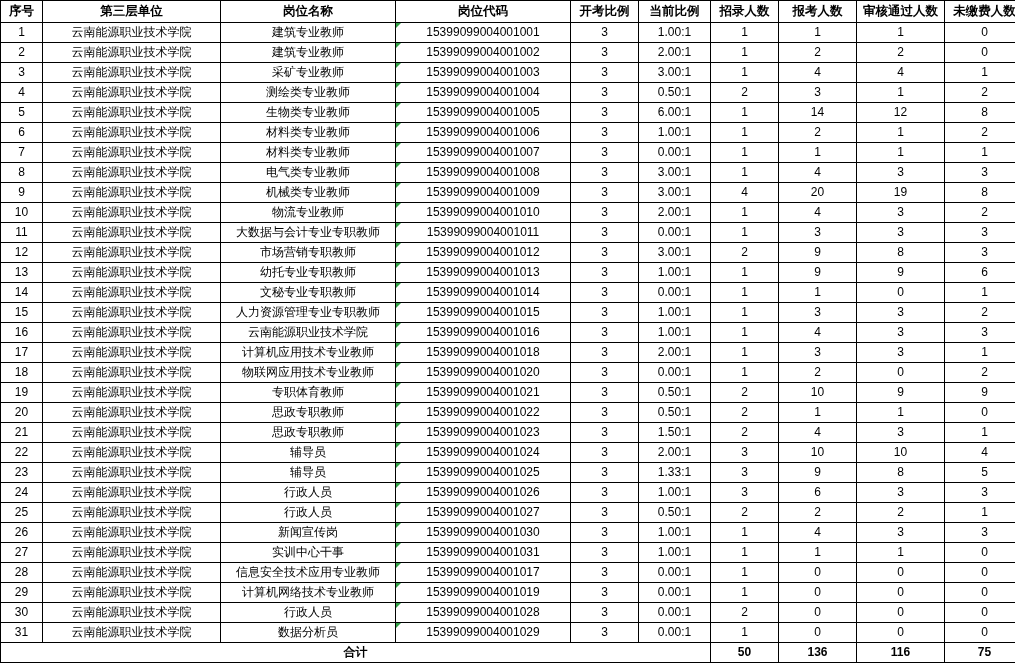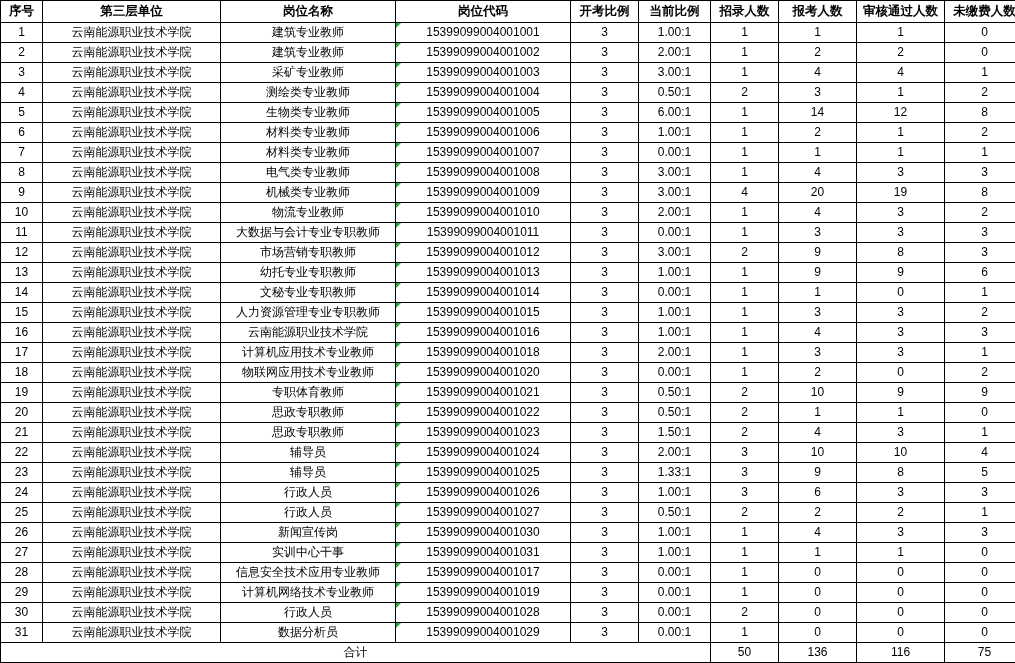--- a/index.html
+++ b/index.html
@@ -66,21 +66,21 @@
     content: "";
     position: absolute;
     top: 0;
     left: 0;
     width: 0;
     height: 0;
     border-top: 5px solid #2f9e44;
     border-right: 5px solid transparent;
   }
   tr.total-row td {
-    font-weight: normal;
+    font-weight: bold;
   }
   tr.total-row td.total-label {
     text-align: center;
   }
 </style>
 </head>
 <body>
 
 <div class="sheet">
   <table class="grid">

